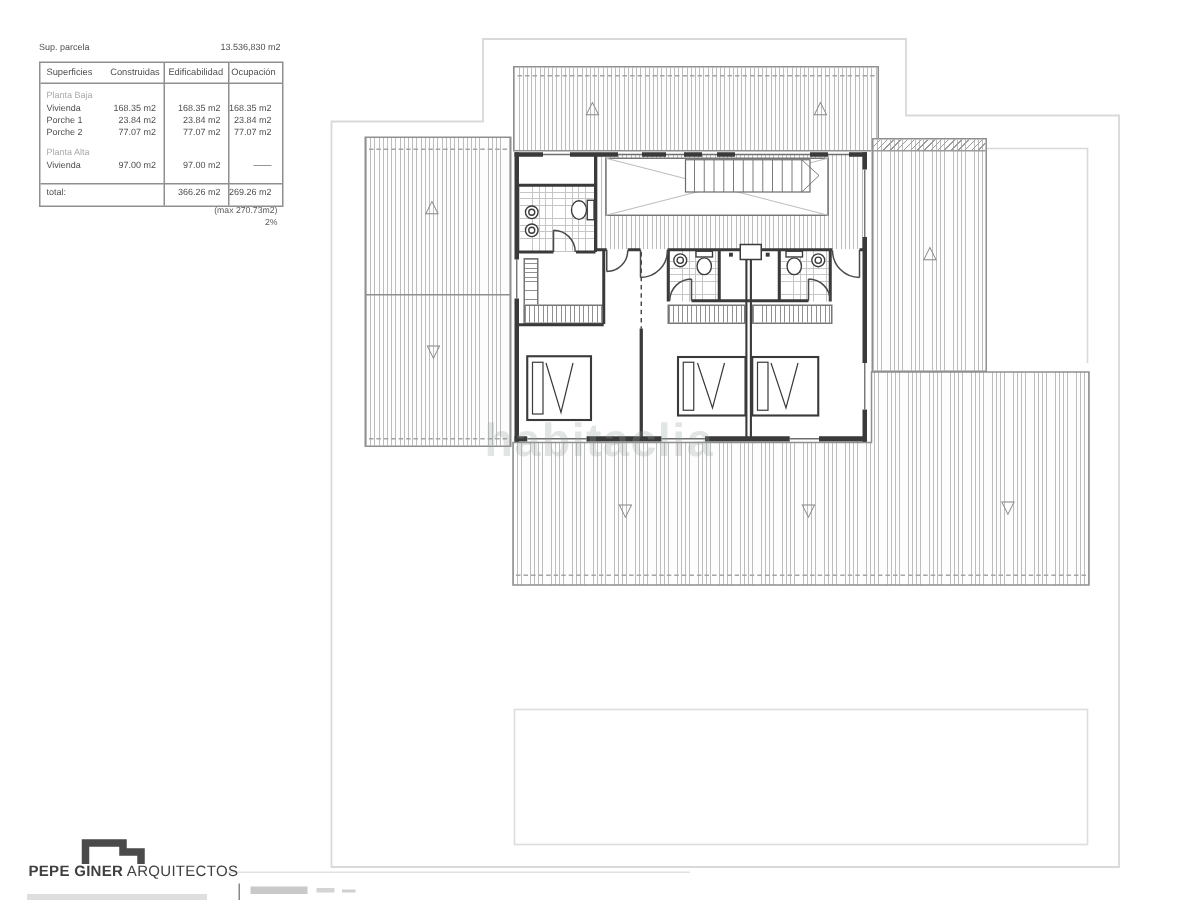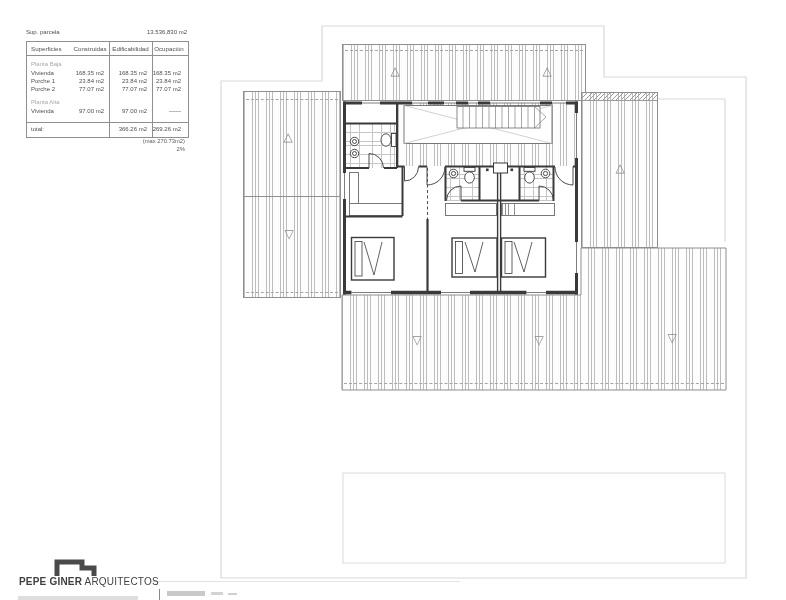--- a/index.html
+++ b/index.html
@@ -183,20 +183,21 @@
 
   <span class="tri" style="left:395px;top:71px;z-index:6">△</span>
   <span class="tri" style="left:547px;top:71px;z-index:6">△</span>
   <span class="tri" style="left:288px;top:137px;z-index:6">△</span>
   <span class="tri" style="left:289px;top:234px;z-index:6">▽</span>
   <span class="tri" style="left:620px;top:168px;z-index:6">△</span>
   <span class="tri" style="left:672px;top:338px;z-index:6">▽</span>
   <span class="tri" style="left:417px;top:340px;z-index:6">▽</span>
   <span class="tri" style="left:539px;top:340px;z-index:6">▽</span>
 
+  <div id="watermark">habitaclia</div>
 
   <div class="supline" style="z-index:7">
     <span>Sup. parcela</span>
     <span>13.536,830 m2</span>
   </div>
 
   <div id="table-box" style="z-index:7">
     <div class="vline" style="left:82px"></div>
     <div class="vline" style="left:125px"></div>
     <div class="hline" style="top:13px"></div>

